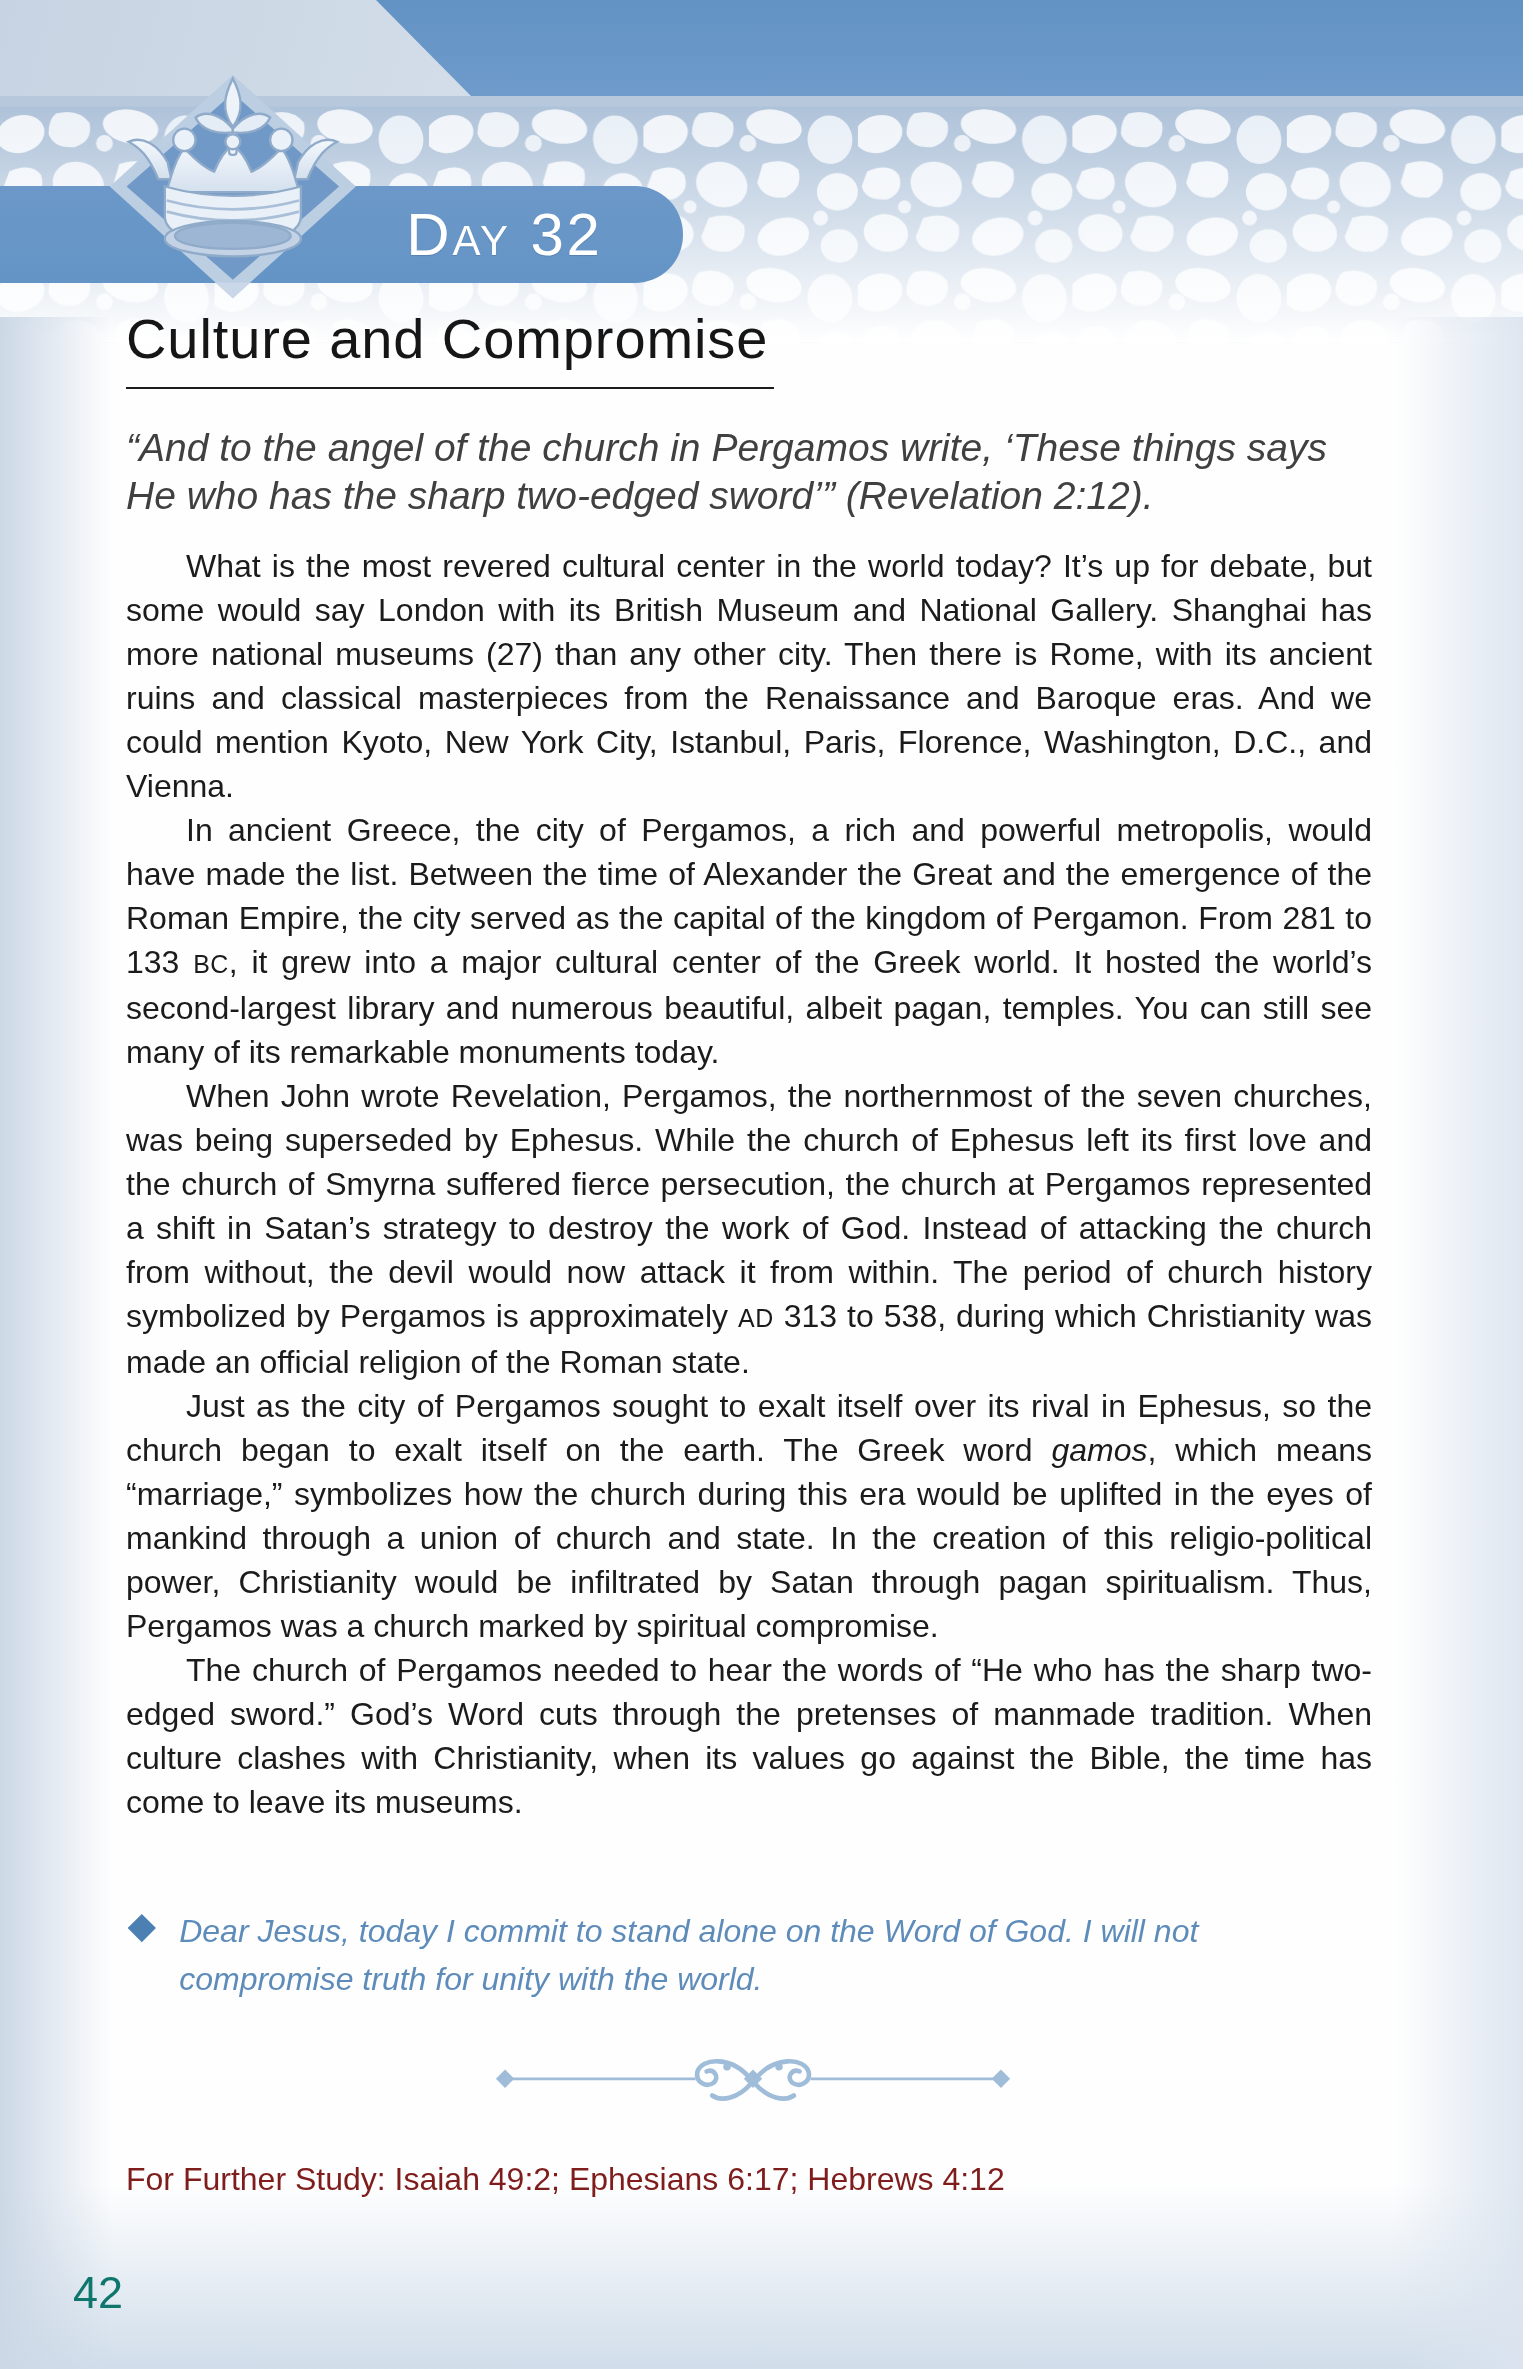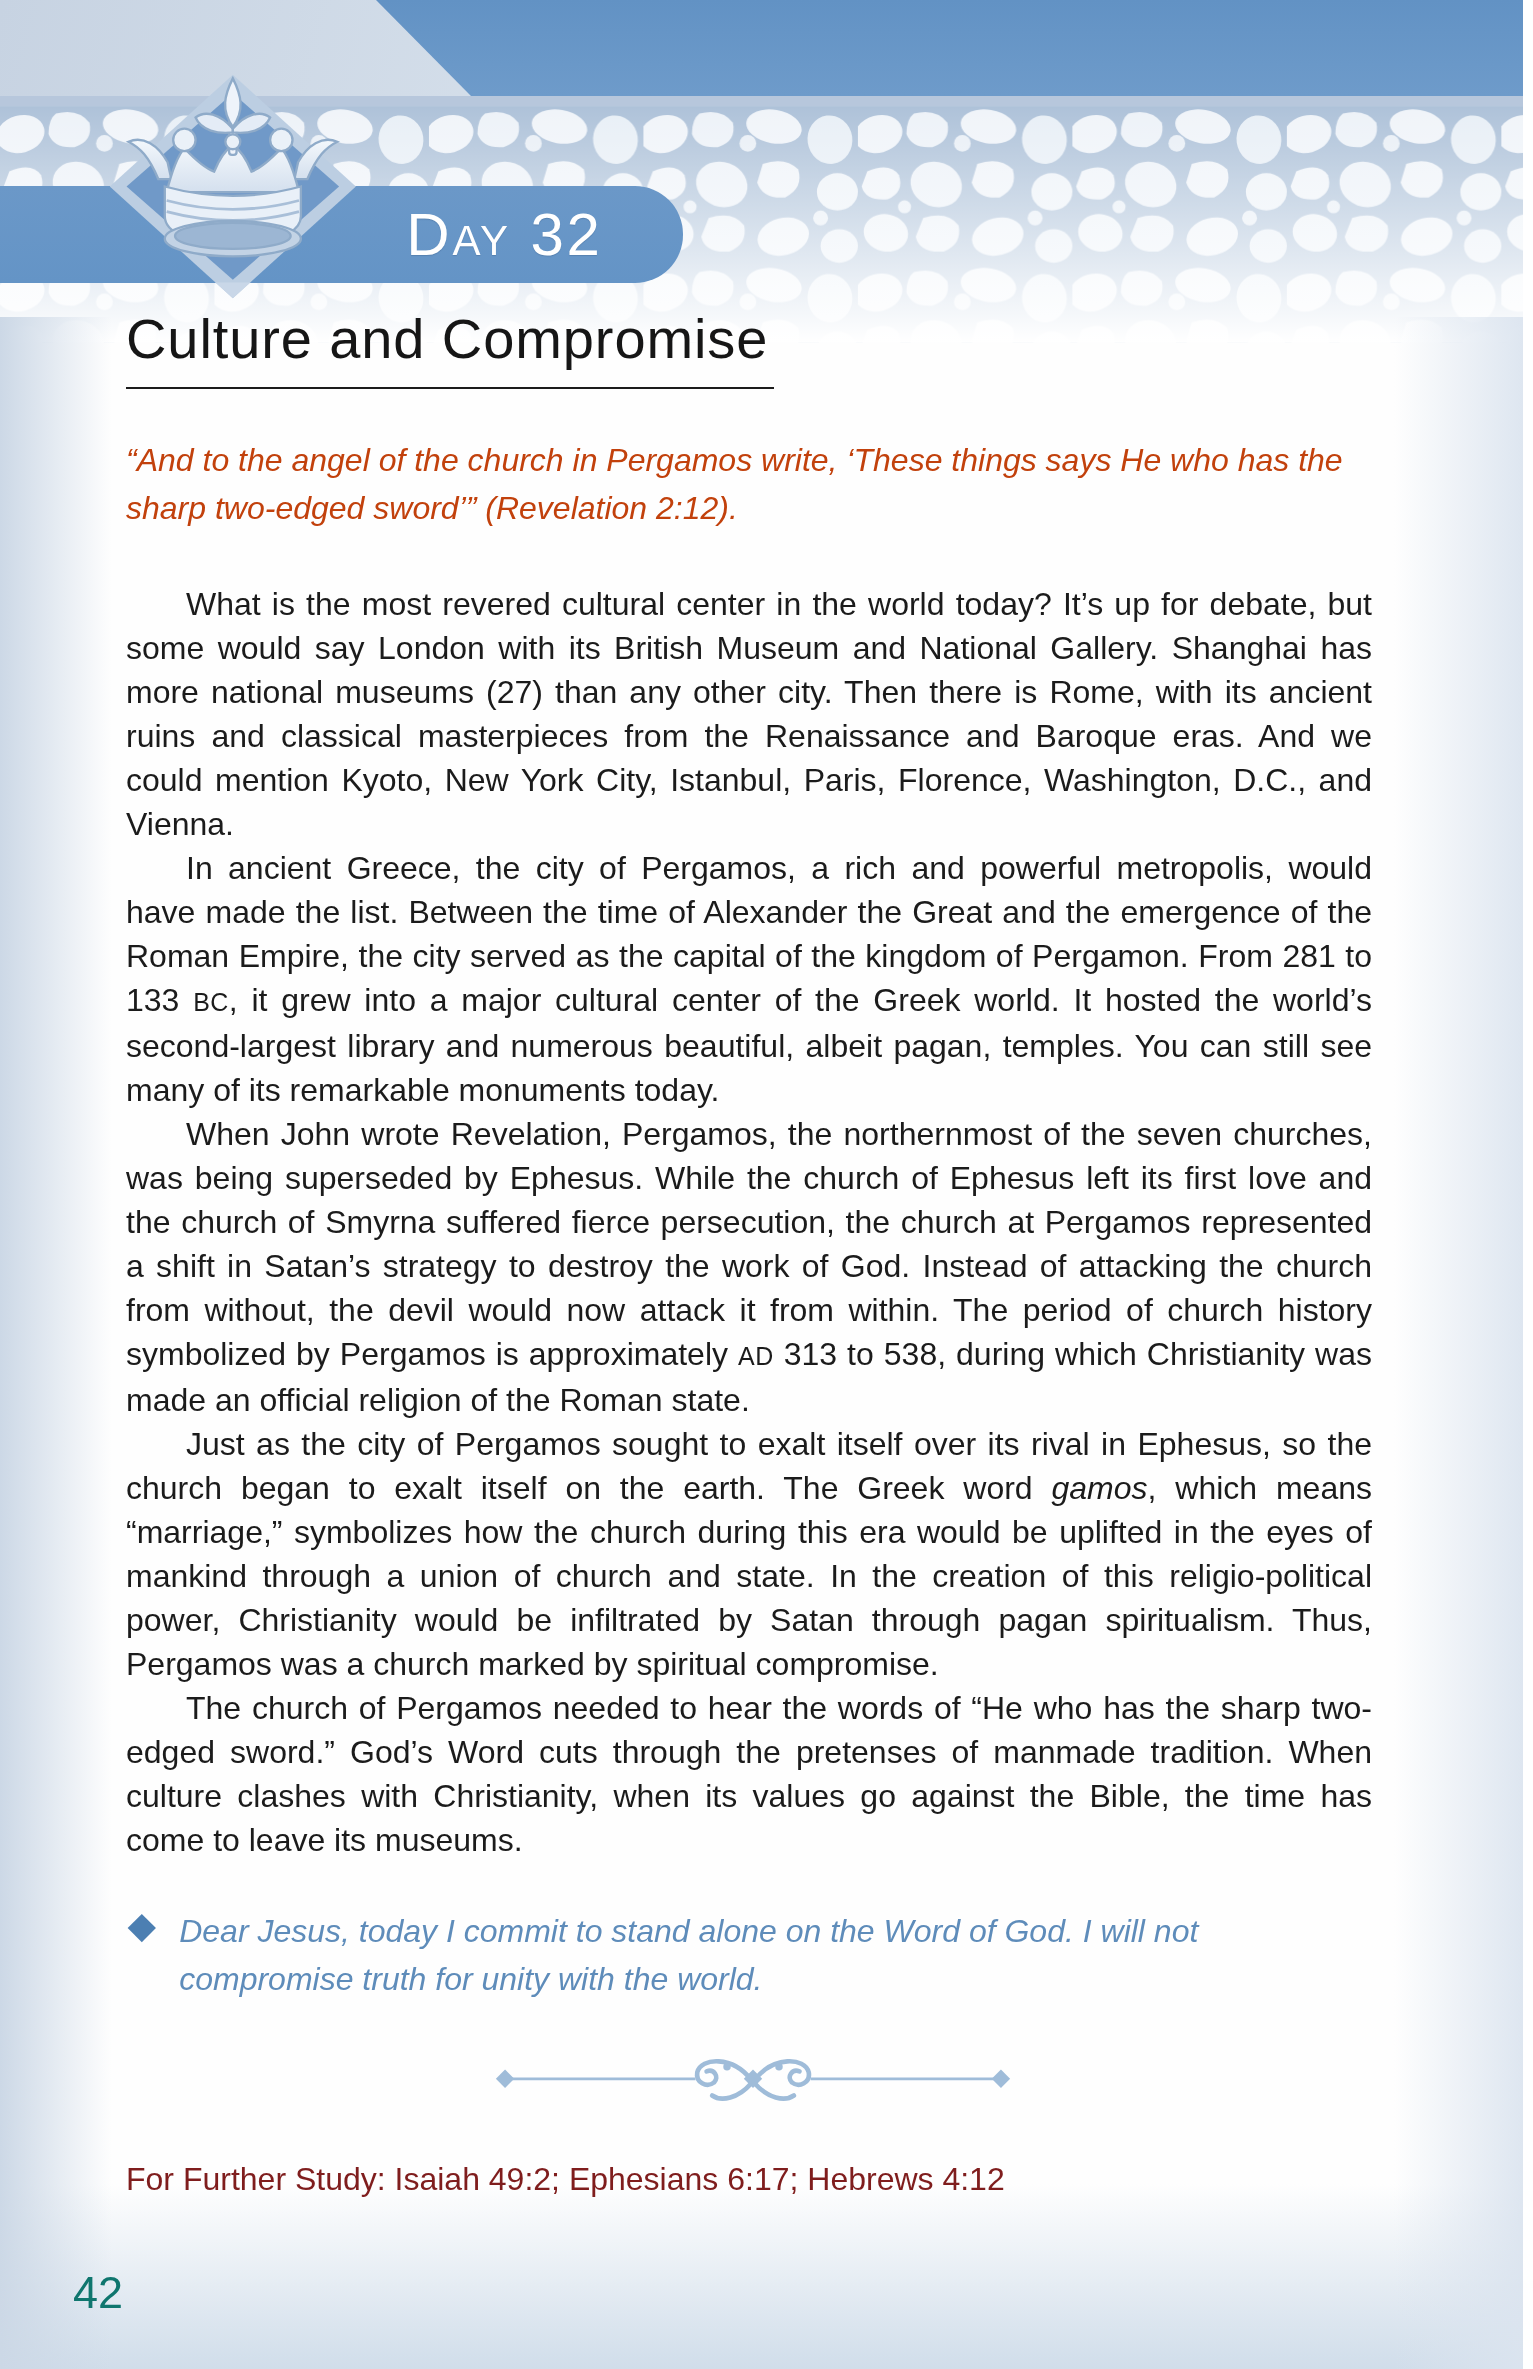--- a/index.html
+++ b/index.html
@@ -53,24 +53,24 @@
   }
   
   .article{position:absolute;left:126px;top:308px;width:1246px;}
   .page-title{
     display:inline-block;
     font-size:56px;line-height:62px;letter-spacing:0.9px;color:#161616;
     border-bottom:2.8px solid #1c1c1c;padding-bottom:17px;padding-right:5.6px;
     font-weight:400;
   }
   .quote{
-    margin-top:47px;width:1254px;
-    font-style:italic;font-size:32px;line-height:48px;color:#c2410c;
-  }
-  .body-copy{margin-top:50px;}
+    margin-top:35px;width:1254px;
+    font-style:italic;font-size:39px;line-height:48px;color:#404040;
+  }
+  .body-copy{margin-top:24px;}
   .body-para{
     margin:0;text-align:justify;text-indent:60px;
     font-size:32px;line-height:44px;color:#1b1b1b;
   }
   .sc{font-size:0.78em;letter-spacing:0.5px;}
   .it{font-style:italic;}
   
   .closing{position:absolute;left:126px;top:1907px;width:1254px;}
   .prayer{display:flex;align-items:flex-start;}
   .diamond-bullet{

